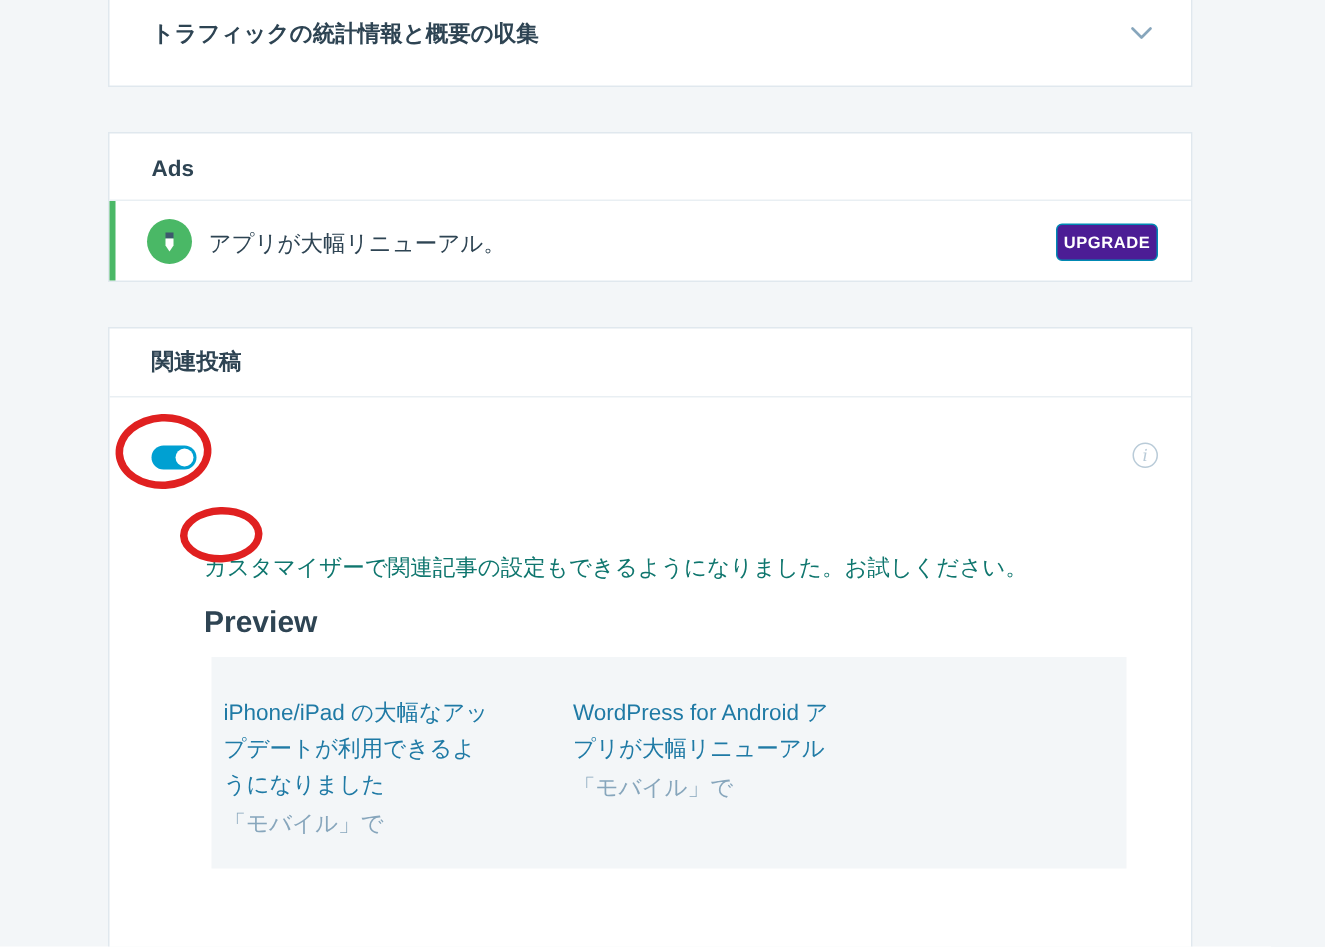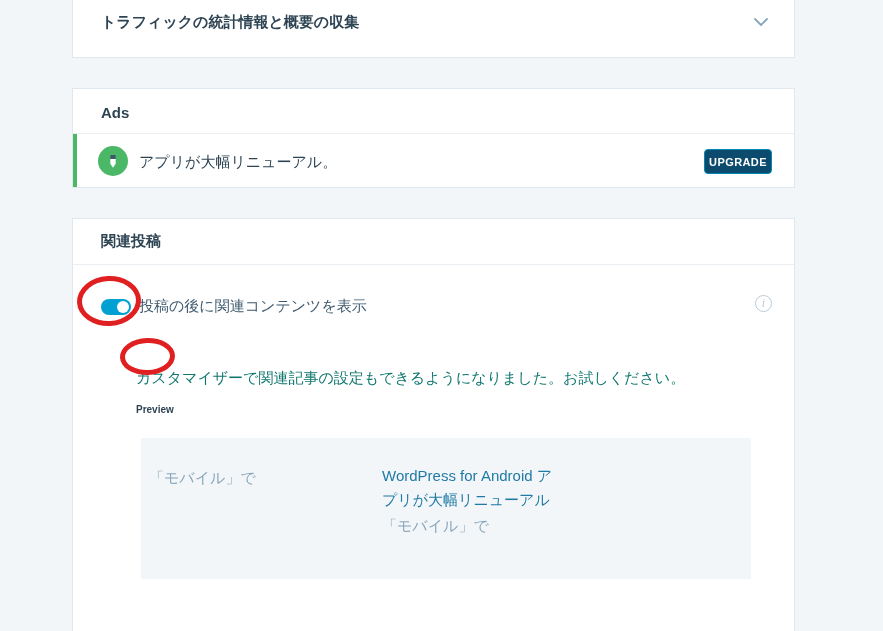--- a/index.html
+++ b/index.html
@@ -55,21 +55,21 @@
   #toggle-row-3 { left:56px; top:128px; }
 
   .info-icon {
     position:absolute; right:22px; top:76px; width:17px; height:17px;
     border:1px solid #b9cbd8; border-radius:50%; color:#b9cbd8;
     font-family:"DejaVu Serif",serif; font-style:italic; font-size:11px;
     display:flex; align-items:center; justify-content:center; cursor:pointer;
   }
 
   .hint { position:absolute; left:63px; top:150px; font-size:15px; color:#0f766e; white-space:nowrap; }
-  .preview-label { position:absolute; left:63px; top:185px; font-size:10px; font-weight:bold; color:#2e4453; }
+  .preview-label { position:absolute; left:63px; top:185px; font-size:20px; font-weight:bold; color:#2e4453; }
 
   .preview-box { position:absolute; left:68px; top:219px; width:610px; height:141px; background:#f3f6f8; }
   .preview-item { position:absolute; top:26px; }
   .preview-item .pv-title { font-size:15px; line-height:24px; color:#1f7aa5; cursor:pointer; }
   .preview-item .pv-context { font-size:15px; line-height:24px; color:#87a6bc; margin-top:2px; }
   #preview-item-1 { left:8px;  width:182px; }
   #preview-item-2 { left:197px; width:176px;margin-left:44px; }
   #preview-item-3 { left:376px; width:196px; }
 
   
@@ -93,43 +93,43 @@
   <span class="section-title">Ads</span>
   <div class="divider"></div>
   <div class="ads-banner" style="border-left-color: rgb(74, 184, 102);">
     <span class="ads-icon" style="background: rgb(74, 184, 102);">
       <svg width="16" height="16" viewBox="0 0 24 24">
         <path d="M8 3 h8 v6 h-8 z" fill="#3d596d"></path>
         <path d="M8 9 h8 v7 l-4 6 l-4 -6 z" fill="#ffffff"></path>
       </svg>
     </span>
     <span class="ads-text">アプリが大幅リニューアル。</span>
-    <button class="upgrade-btn" style="background: #0c4a6e;">UPGRADE</button>
+    <button class="upgrade-btn" style="background: #4c1d95;">UPGRADE</button>
   </div>
 </section>
 
 <section class="card" id="related-card">
   <span class="section-title">関連投稿</span>
   <div class="divider"></div>
 
   <div class="toggle-row" id="toggle-row-1">
     <span class="toggle on" style="background: rgb(0, 160, 210);">
         <span class="knob"></span>
       </span>
-    <span class="label">投稿の後に関連コンテンツを表示</span>
   </div>
   <span class="info-icon">i</span>
 
 
 
   <span class="hint">カスタマイザーで関連記事の設定もできるようになりました。お試しください。</span>
   <span class="preview-label">Preview</span>
 
   <div class="preview-box">
     <div class="preview-item" id="preview-item-1">
+      <div class="pv-title">iPhone/iPad の大幅なアップデートが利用できるようになりました</div>
       <div class="pv-context">「モバイル」で</div>
     </div>
     <div class="preview-item" id="preview-item-2">
       <div class="pv-title">WordPress for Android アプリが大幅リニューアル</div>
       <div class="pv-context">「モバイル」で</div>
     </div>
   </div>
 </section>
 
 <div class="annot" id="annot-1" style="border-color: rgb(224, 32, 32);"></div>

